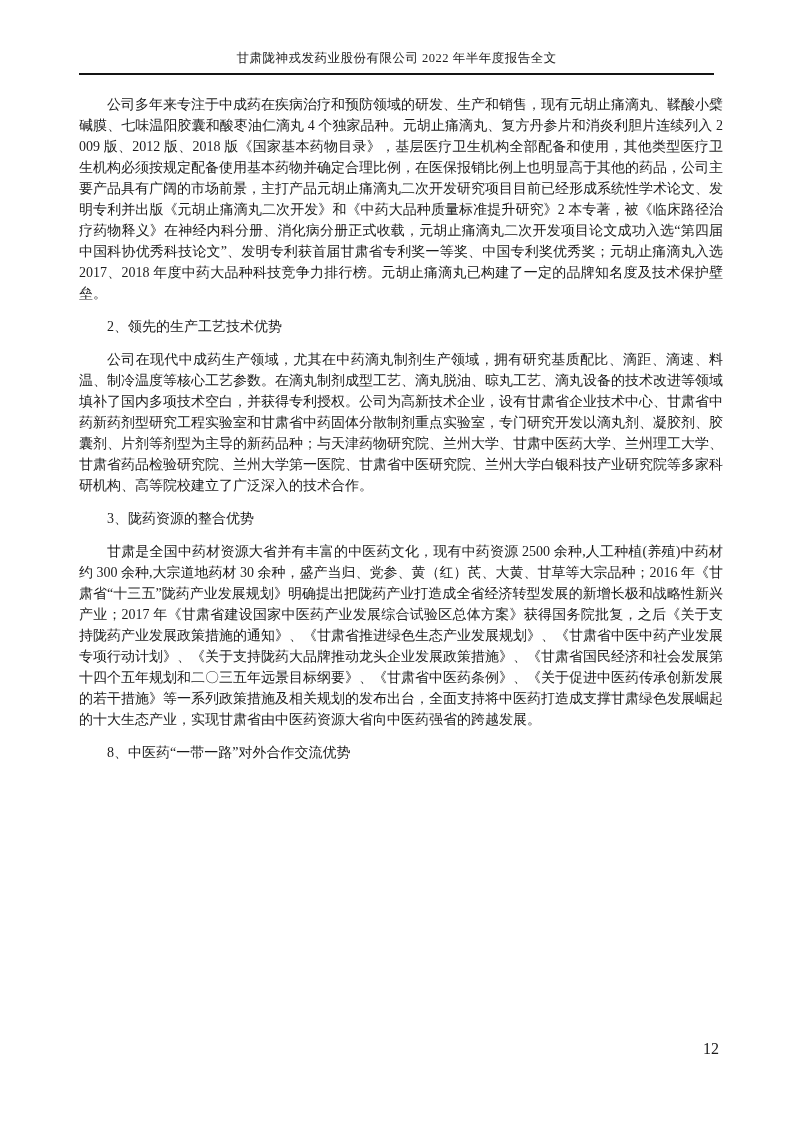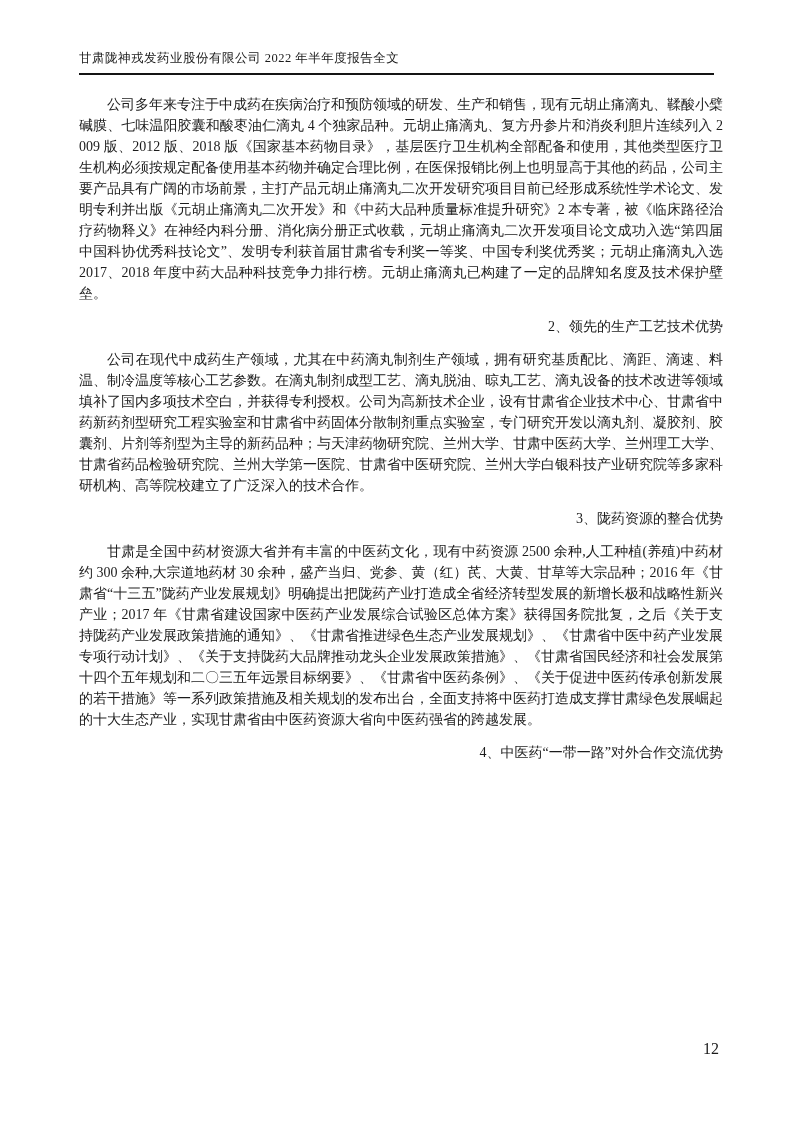--- a/index.html
+++ b/index.html
@@ -14,42 +14,42 @@
     background: #ffffff;
     font-family: "Liberation Serif", "DejaVu Serif", serif;
     color: #1b1b1b;
     overflow: hidden;
   }
   .page-header {
     position: absolute;
     left: 79px;
     right: 79px;
     top: 50px;
-    text-align: left;
+    text-align: center;
     font-size: 12.5px;
     letter-spacing: 0.5px;
     border-bottom: 2px solid #141414;
     padding-bottom: 6px;
   }
   .page-body {
     position: absolute;
     left: 79px;
     right: 70px;
     top: 94px;
   }
   .para, .heading {
     margin: 0 0 12px 0;
     font-size: 14px;
     line-height: 21px;
     text-align: justify;
     text-indent: 2em;
     word-break: break-all;
   }
   .heading {
-    text-align: right;
+    text-align: left;
   }
   .page-footer {
     position: absolute;
     top: 1040px;
     right: 74px;
     font-size: 16px;
   }
 </style>
 </head>
 <body>
@@ -65,21 +65,21 @@
 
     <p class="heading">2、领先的生产工艺技术优势</p>
 
     <p class="para">公司在现代中成药生产领域，尤其在中药滴丸制剂生产领域，拥有研究基质配比、滴距、滴速、料温、制冷温度等核心工艺参数。在滴丸制剂成型工艺、滴丸脱油、晾丸工艺、滴丸设备的技术改进等领域填补了国内多项技术空白，并获得专利授权。公司为高新技术企业，设有甘肃省企业技术中心、甘肃省中药新药剂型研究工程实验室和甘肃省中药固体分散制剂重点实验室，专门研究开发以滴丸剂、凝胶剂、胶囊剂、片剂等剂型为主导的新药品种；与天津药物研究院、兰州大学、甘肃中医药大学、兰州理工大学、甘肃省药品检验研究院、兰州大学第一医院、甘肃省中医研究院、兰州大学白银科技产业研究院等多家科研机构、高等院校建立了广泛深入的技术合作。</p>
 
     <p class="heading">3、陇药资源的整合优势</p>
 
     <p class="para">甘肃是全国中药材资源大省并有丰富的中医药文化，现有中药资源 2500 余种,人工种植(养殖)中药材约 300 余种,大宗道地药材 30 余种，盛产当归、党参、黄（红）芪、大黄、甘草等大宗品种；2016 年《甘肃省“十三五”陇药产业发展规划》明确提出把陇药产业打造成全省经济转型发展的新增长极和战略性新兴产业；2017 年《甘肃省建设国家中医药产业发展综合试验区总体方案》获得国务院批复，之后《关于支持陇药产业发展政策措施的通知》、《甘肃省推进绿色生态产业发展规划》、《甘肃省中医中药产业发展专项行动计划》、《关于支持陇药大品牌推动龙头企业发展政策措施》、《甘肃省国民经济和社会发展第十四个五年规划和二〇三五年远景目标纲要》、《甘肃省中医药条例》、《关于促进中医药传承创新发展的若干措施》等一系列政策措施及相关规划的发布出台，全面支持将中医药打造成支撑甘肃绿色发展崛起的十大生态产业，实现甘肃省由中医药资源大省向中医药强省的跨越发展。</p>
 
 
-    <p class="heading">4、中医药“一带一路”对外合作交流优势</p>
+    <p class="heading">8、中医药“一带一路”对外合作交流优势</p>
 
   </div>
 
   <div class="page-footer">
     <span>12</span>
   </div>
 
 </div>
 
 </body></html>

